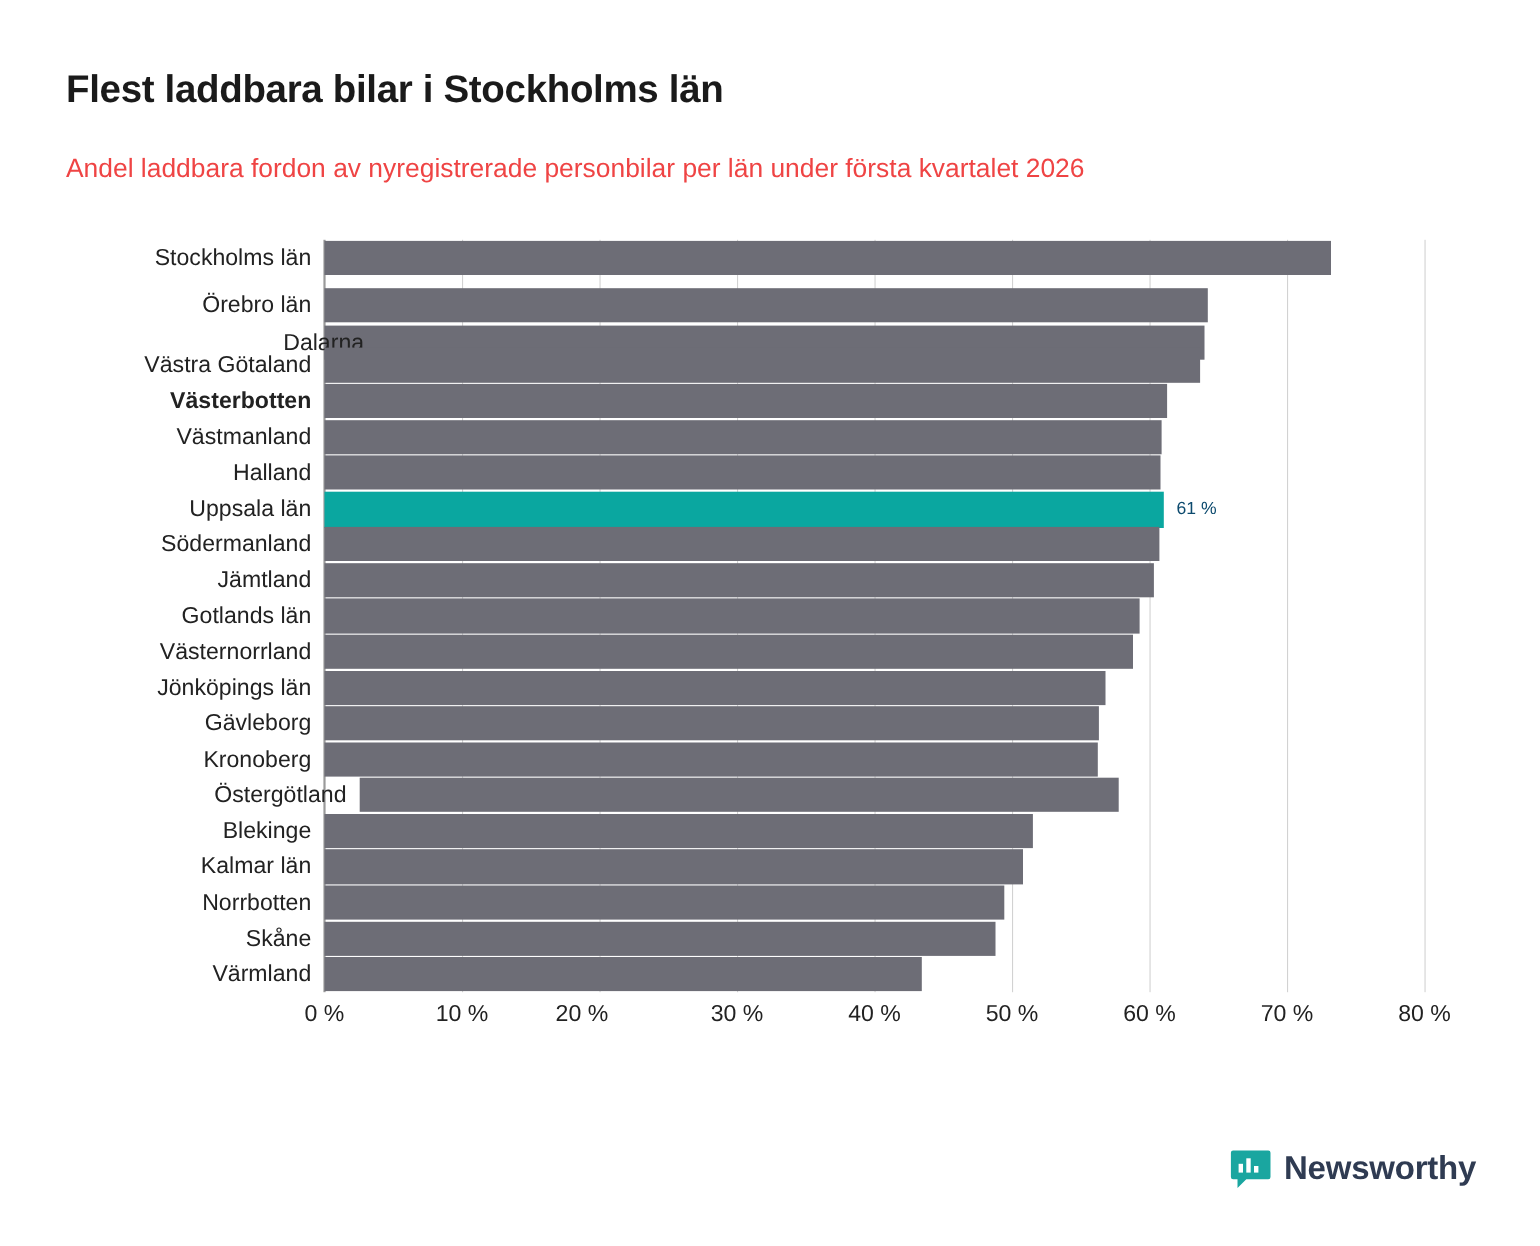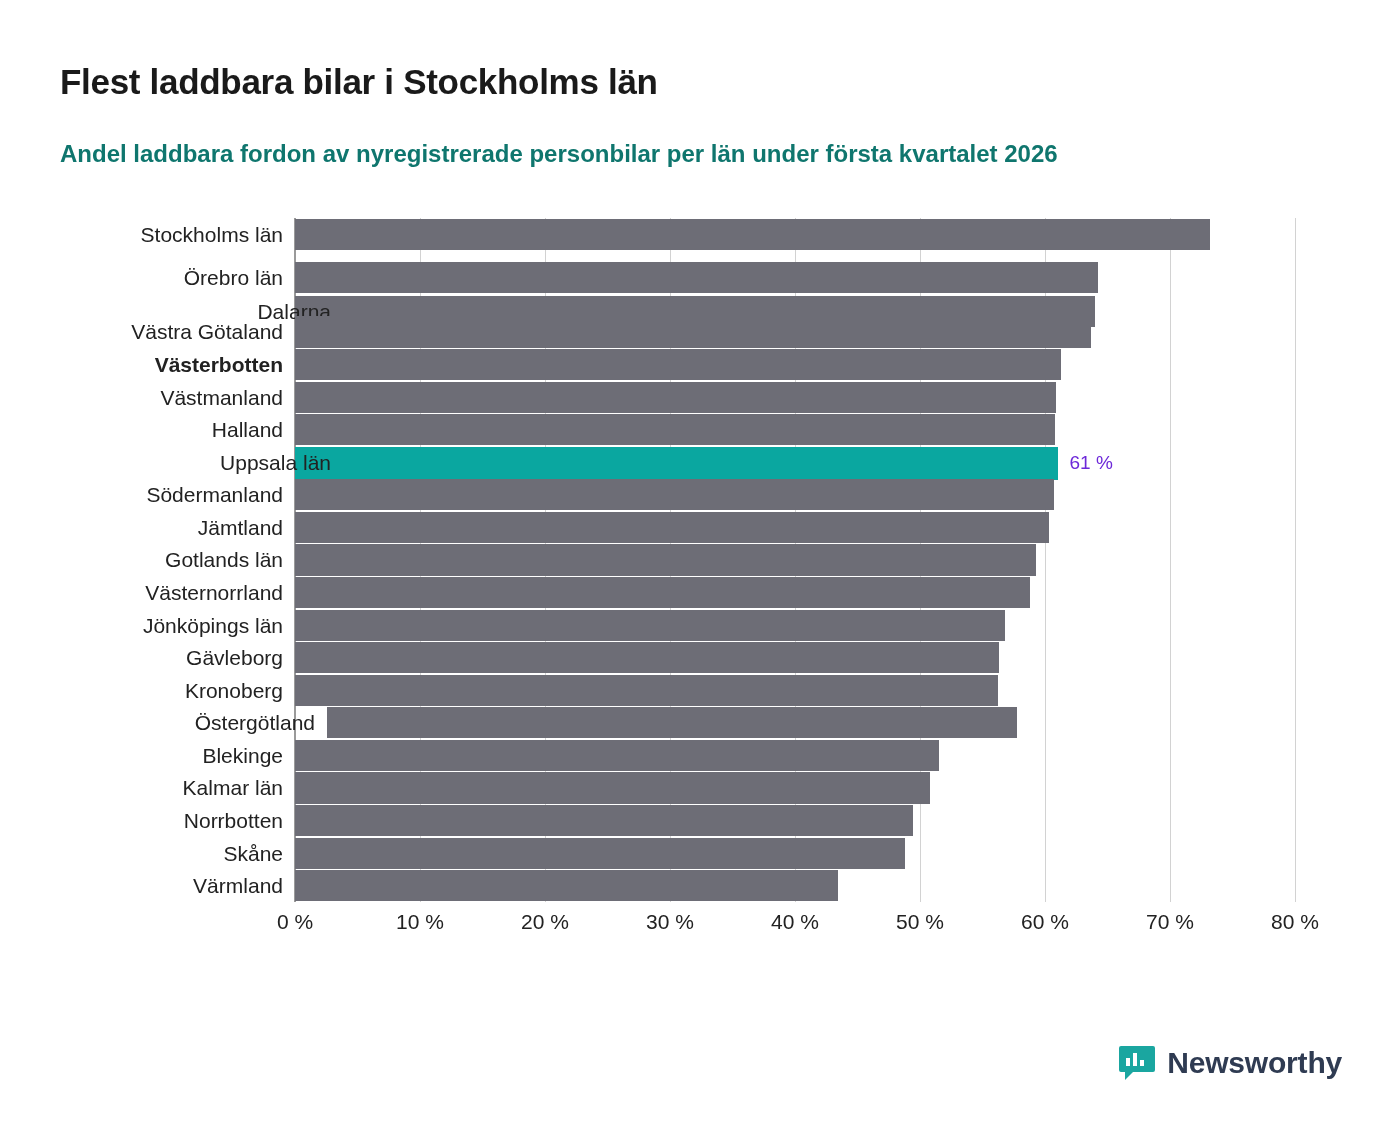--- a/index.html
+++ b/index.html
@@ -29,22 +29,22 @@
     font-size: 35px;
     font-weight: bold;
     letter-spacing: -0.3px;
     color: #1a1a1a;
   }
   .subtitle {
     position: absolute;
     left: 60px;
     top: 140px;
     font-size: 24px;
-    font-weight: bold;
-    color: #0f766e;
+    font-weight: normal;
+    color: #ef4444;
   }
 
   
   .chart {
     position: absolute;
     left: 0;
     top: 0;
     width: 1400px;
     height: 1133px;
   }
@@ -90,22 +90,22 @@
     right: 1012px;
     width: 400px;
     text-align: right;
     font-size: 21px;
     color: #222222;
     line-height: 31px;
     white-space: nowrap;
   }
   .bar-value {
     position: absolute;
-    font-size: 19px;
-    color: #6d28d9;
+    font-size: 16px;
+    color: #0c4a6e;
     line-height: 31px;
     white-space: nowrap;
   }
   .xtick {
     position: absolute;
     top: 692px;
     font-size: 21px;
     color: #222222;
     transform: translateX(-50%);
     white-space: nowrap;
@@ -172,21 +172,21 @@
           <div class="cat-label" style="line-height: 31.1057px;">Västerbotten</div>
         </div>
         <div class="bar-row" style="top: 163.59px; height: 31.1057px;">
           <div class="bar" style="width: 761.25px;"></div>
           <div class="cat-label" style="line-height: 31.1057px;">Västmanland</div>
         </div>
         <div class="bar-row" style="top: 196.161px; height: 31.1057px;">
           <div class="bar" style="width: 760px;"></div>
           <div class="cat-label" style="line-height: 31.1057px;">Halland</div>
         </div>
-        <div class="bar-row" style="top: 228.733px; height: 33px; padding-left: 48px;">
+        <div class="bar-row" style="top: 228.733px; height: 33px;">
           <div class="bar hl" style="width: 762.5px;"></div>
           <div class="cat-label" style="line-height: 31.1057px;">Uppsala län</div>
           <div class="bar-value" style="left: 774.5px; line-height: 31.1057px;">61 %</div>
         </div>
         <div class="bar-row" style="top: 261.304px; height: 31.1057px;">
           <div class="bar" style="width: 758.75px;"></div>
           <div class="cat-label" style="line-height: 31.1057px;">Södermanland</div>
         </div>
         <div class="bar-row" style="top: 293.876px; height: 31.1057px;">
           <div class="bar" style="width: 753.75px;"></div>
@@ -231,21 +231,21 @@
         <div class="bar-row" style="top: 619.59px; height: 31.1057px;">
           <div class="bar" style="width: 610px;"></div>
           <div class="cat-label" style="line-height: 31.1057px;">Skåne</div>
         </div>
         <div class="bar-row" style="top: 652.161px; height: 31.1057px;">
           <div class="bar" style="width: 542.5px;"></div>
           <div class="cat-label" style="line-height: 31.1057px;">Värmland</div>
         </div>
         <div class="xtick" style="left: 0px;">0 %</div>
         <div class="xtick" style="left: 125px;">10 %</div>
-        <div class="xtick" style="left: 250px;">20 %</div>
+        <div class="xtick" style="left: 234px;">20 %</div>
         <div class="xtick" style="left: 375px;">30 %</div>
         <div class="xtick" style="left: 500px;">40 %</div>
         <div class="xtick" style="left: 625px;">50 %</div>
         <div class="xtick" style="left: 750px;">60 %</div>
         <div class="xtick" style="left: 875px;">70 %</div>
         <div class="xtick" style="left: 1000px;">80 %</div>
       </div>
   </div>
 
   <div class="brand">

